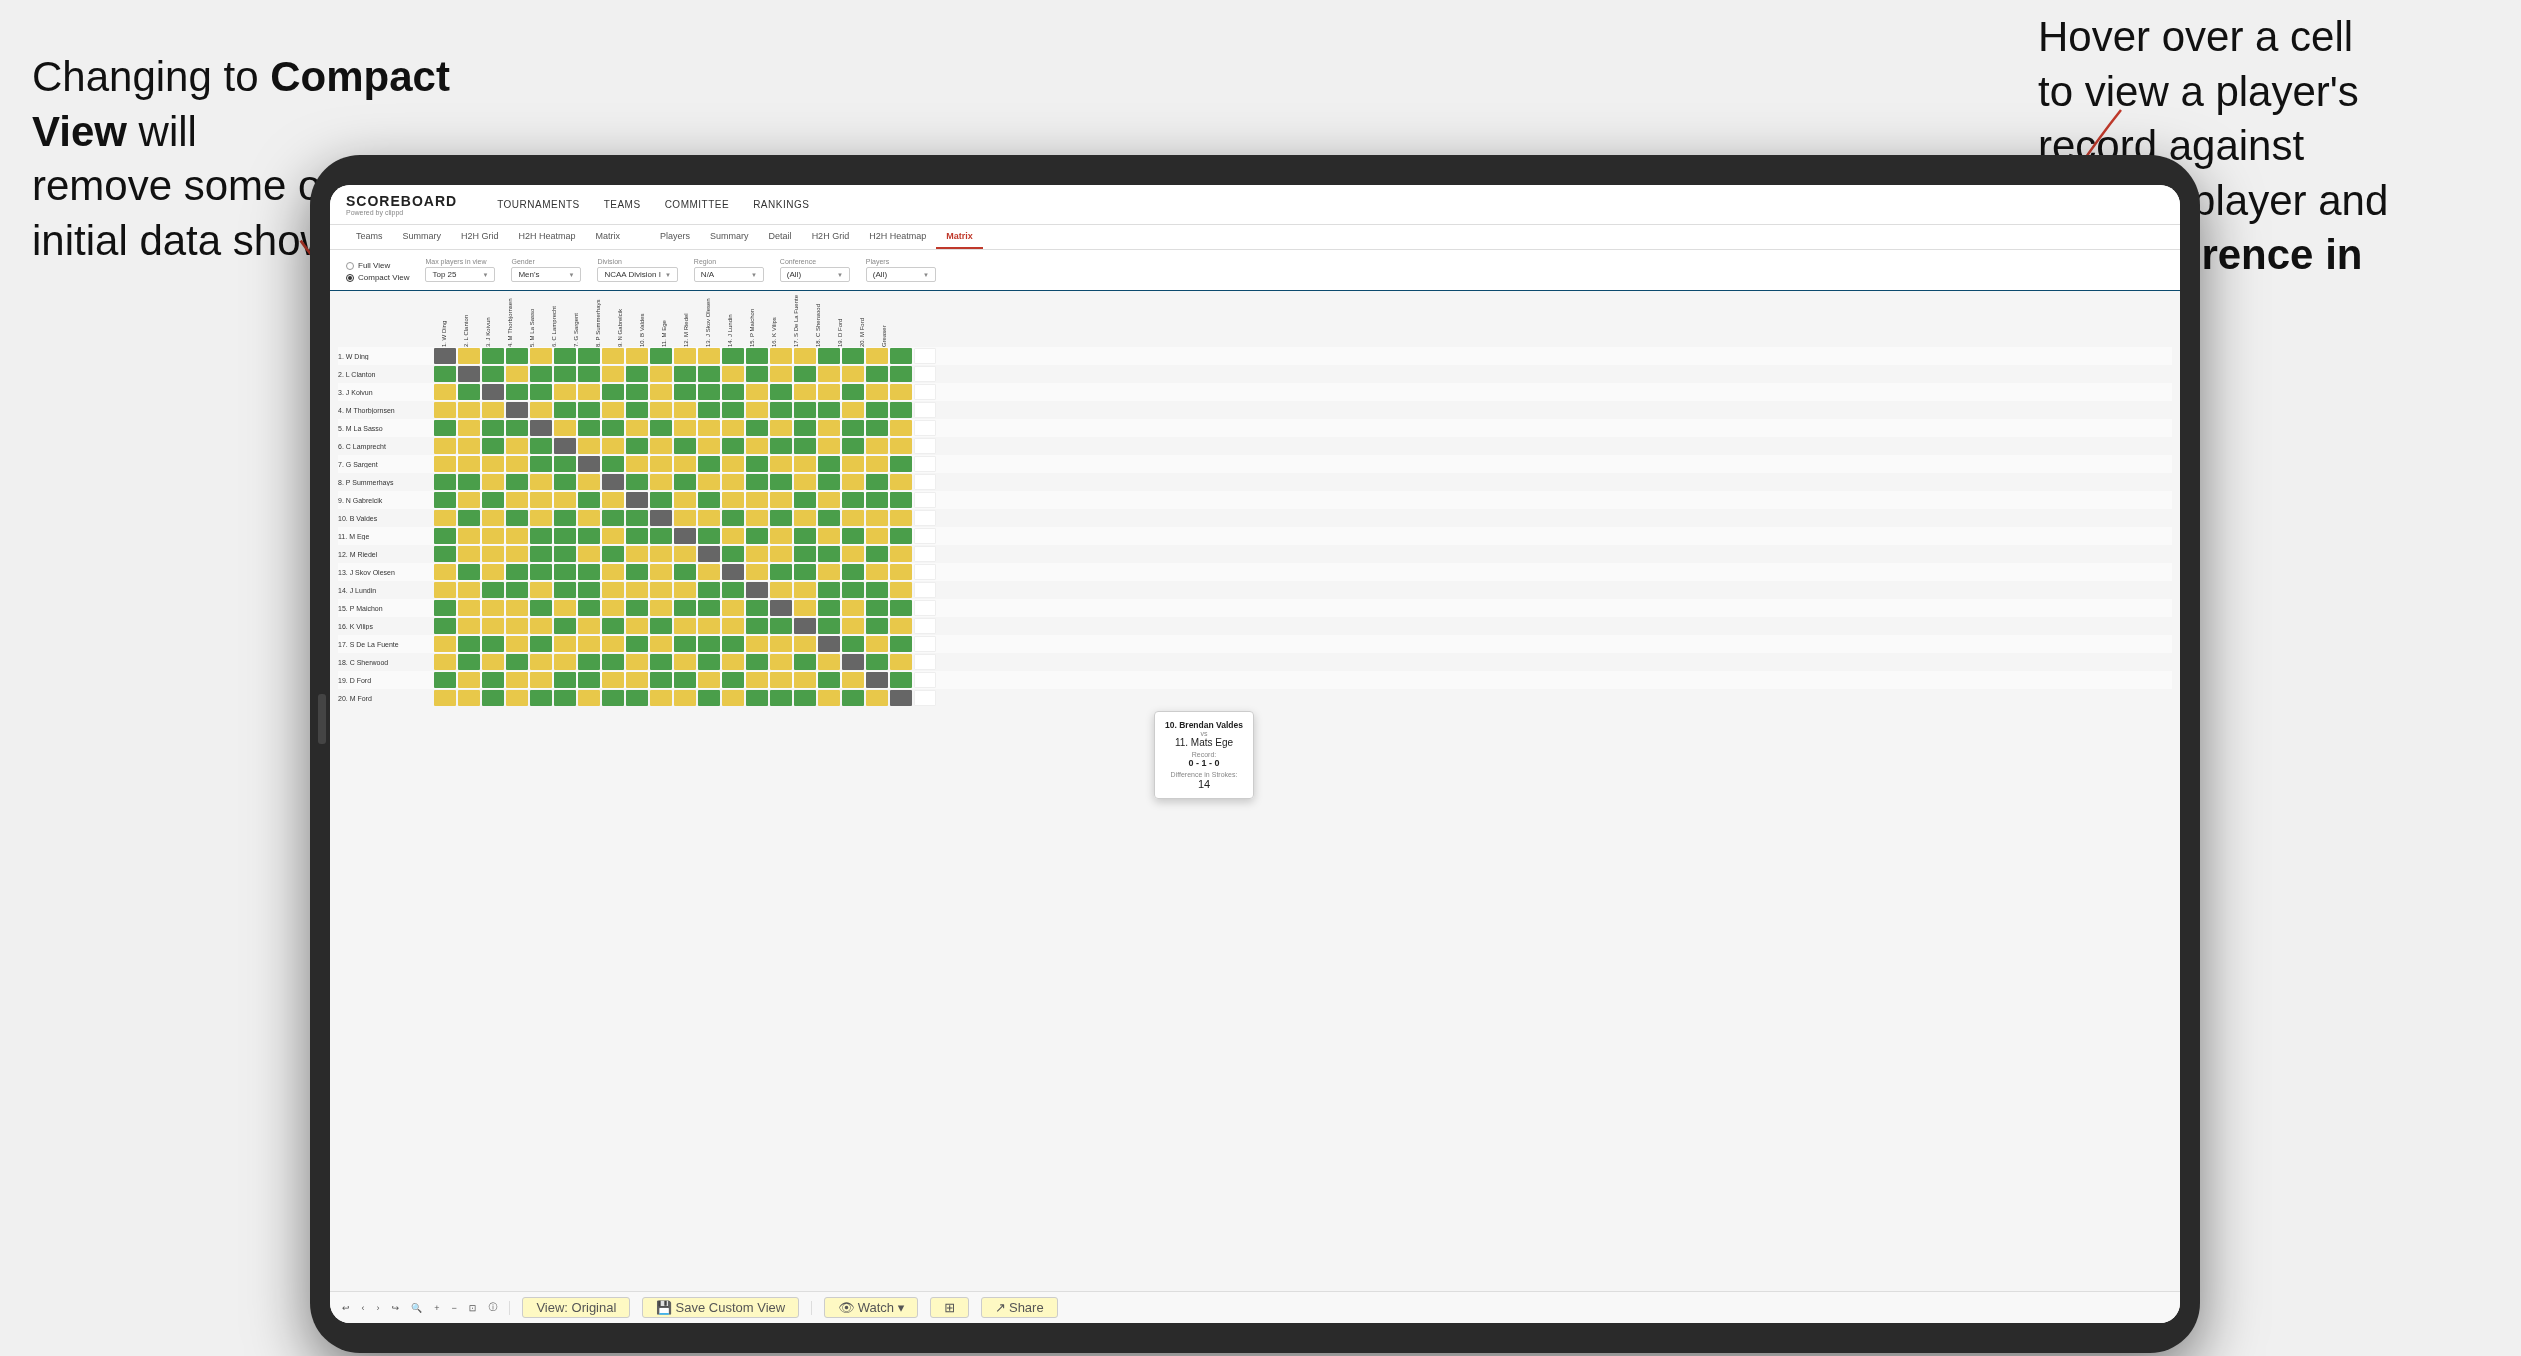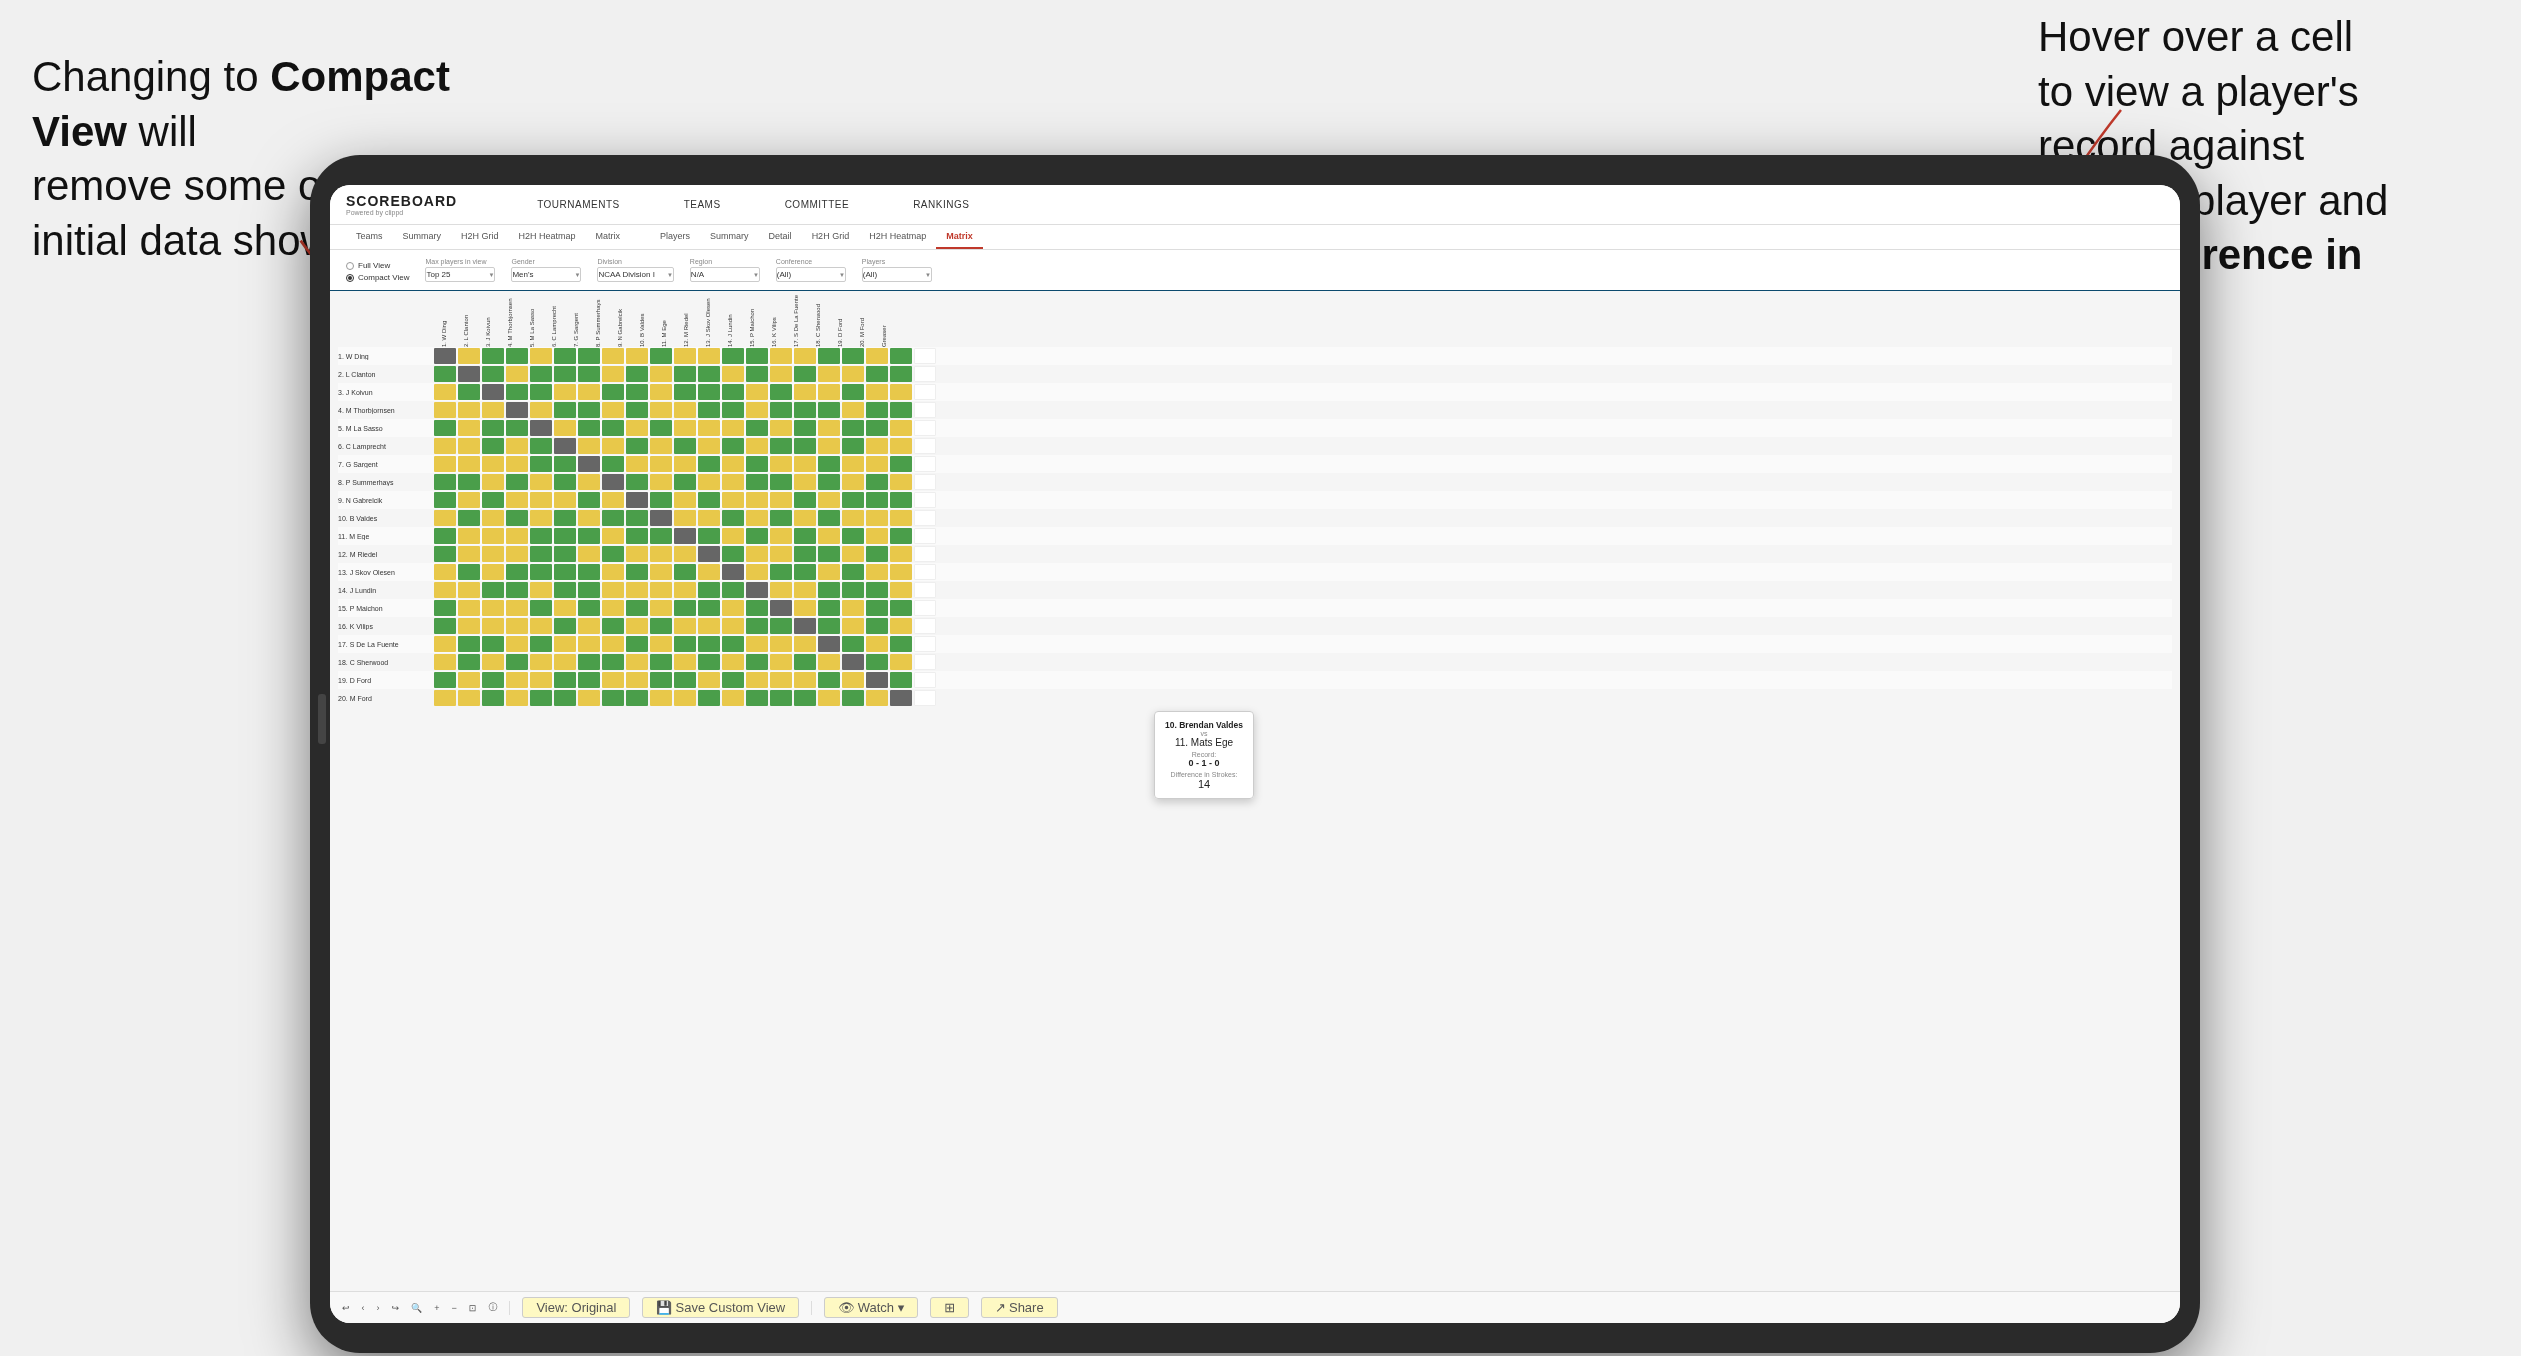--- a/index.html
+++ b/index.html
@@ -107,21 +107,20 @@
     .nav-items {
       display: flex;
       gap: 24px;
     }
     .nav-item {
       font-size: 10px;
       color: #333;
       cursor: pointer;
       font-weight: 500;
       letter-spacing: 0.5px;
-      margin-left: 40px;
     }
 
     
     .sub-tabs {
       display: flex;
       border-bottom: 1px solid #ddd;
       padding: 0 16px;
       background: #fff;
       flex-shrink: 0;
     }
@@ -185,26 +184,26 @@
       gap: 2px;
     }
     .control-label {
       font-size: 7px;
       color: #888;
     }
     .control-select {
       font-size: 8px;
       color: #333;
       border: 1px solid #ccc;
-      padding: 2px 0;
+      padding: 2px 6px;
       border-radius: 2px;
       background: #fff;
       display: flex;
       align-items: center;
-      gap: 12px;
+      gap: 4px;
       min-width: 70px;
     }
     .select-arrow { font-size: 6px; color: #888; margin-left: auto; }
 
     
     .matrix-content {
       flex: 1;
       overflow: hidden;
       display: flex;
       flex-direction: column;

